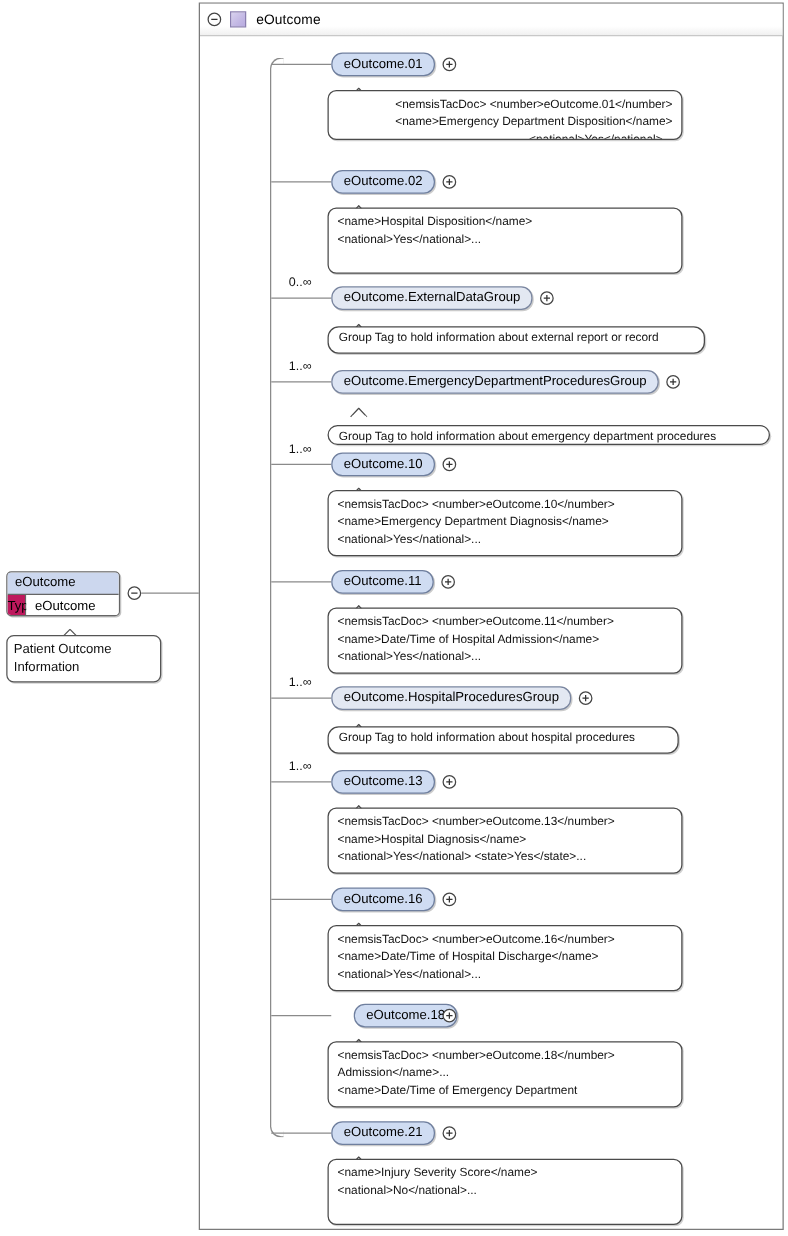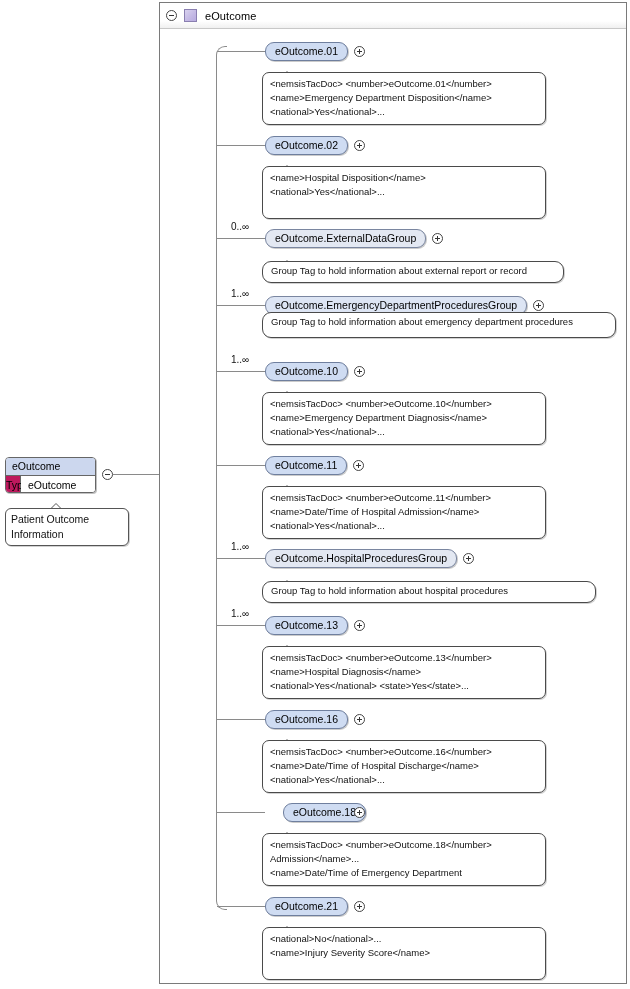--- a/index.html
+++ b/index.html
@@ -336,21 +336,21 @@
   <div id="rows">
       <div class="branch" style="left: 217px; top: 51px; width: 48px;"></div>
       <div class="node" style="left: 265px; top: 42px;">eOutcome.01</div>
       <div class="node-plus" style="left: 354px; top: 46px;">
         <div class="circ plus"></div>
       </div>
       <div class="tail" style="position: absolute; left: 280px; top: 65px;"><svg width="15" height="8" viewBox="0 0 15 8">
           <path d="M0.5 7.5 L7 0.6 L13.5 7.5" fill="#ffffff" stroke="#4a4a4a" stroke-width="1"></path>
           <path d="M1.5 7.5 L13 7.5" stroke="#ffffff" stroke-width="1.8"></path>
         </svg></div>
-      <div class="anno" style="left: 262px; top: 72px; width: 284px; height: 53px;">
+      <div class="anno" style="left: 262px; top: 72px; width: 284px; height: 40px; text-align: right;">
         <span class="ln">&lt;nemsisTacDoc&gt; &lt;number&gt;eOutcome.01&lt;/number&gt;</span>
         <span class="ln">&lt;name&gt;Emergency Department Disposition&lt;/name&gt;</span>
         <span class="ln">&lt;national&gt;Yes&lt;/national&gt;...</span>
       </div>
       <div class="branch" style="left: 217px; top: 145px; width: 48px;"></div>
       <div class="node" style="left: 265px; top: 136px;">eOutcome.02</div>
       <div class="node-plus" style="left: 354px; top: 140px;">
         <div class="circ plus"></div>
       </div>
       <div class="tail" style="position: absolute; left: 280px; top: 159px;"><svg width="15" height="8" viewBox="0 0 15 8">
@@ -377,21 +377,21 @@
       <div class="branch" style="left: 217px; top: 305px; width: 48px;"></div>
       <div class="occ" style="left: 231px; top: 288px;">1..∞</div>
       <div class="node group-blue" style="left: 265px; top: 296px;">eOutcome.EmergencyDepartmentProceduresGroup</div>
       <div class="node-plus" style="left: 533px; top: 300px;">
         <div class="circ plus"></div>
       </div>
       <div class="tail" style="position: absolute; left: 280px; top: 321px;"><svg width="15" height="8" viewBox="0 0 15 8">
           <path d="M0.5 7.5 L7 0.6 L13.5 7.5" fill="#ffffff" stroke="#4a4a4a" stroke-width="1"></path>
           <path d="M1.5 7.5 L13 7.5" stroke="#ffffff" stroke-width="1.8"></path>
         </svg></div>
-      <div class="anno one-line" style="left: 262px; top: 312px; width: 354px; height: 26px;">
+      <div class="anno one-line" style="left: 262px; top: 340px; width: 354px; height: 16px;">
         <span class="ln">Group Tag to hold information about emergency department procedures</span>
       </div>
       <div class="branch" style="left: 217px; top: 371px; width: 48px;"></div>
       <div class="occ" style="left: 231px; top: 354px;">1..∞</div>
       <div class="node" style="left: 265px; top: 362px;">eOutcome.10</div>
       <div class="node-plus" style="left: 354px; top: 366px;">
         <div class="circ plus"></div>
       </div>
       <div class="tail" style="position: absolute; left: 280px; top: 385px;"><svg width="15" height="8" viewBox="0 0 15 8">
           <path d="M0.5 7.5 L7 0.6 L13.5 7.5" fill="#ffffff" stroke="#4a4a4a" stroke-width="1"></path>
@@ -419,21 +419,21 @@
       <div class="branch" style="left: 217px; top: 558px; width: 48px;"></div>
       <div class="occ" style="left: 231px; top: 541px;">1..∞</div>
       <div class="node group" style="left: 265px; top: 549px;">eOutcome.HospitalProceduresGroup</div>
       <div class="node-plus" style="left: 463px; top: 553px;">
         <div class="circ plus"></div>
       </div>
       <div class="tail" style="position: absolute; left: 280px; top: 574px;"><svg width="15" height="8" viewBox="0 0 15 8">
           <path d="M0.5 7.5 L7 0.6 L13.5 7.5" fill="#ffffff" stroke="#4a4a4a" stroke-width="1"></path>
           <path d="M1.5 7.5 L13 7.5" stroke="#ffffff" stroke-width="1.8"></path>
         </svg></div>
-      <div class="anno one-line" style="left: 262px; top: 581px; width: 334px; height: 22px;">
+      <div class="anno one-line" style="left: 262px; top: 581px; width: 281px; height: 22px;">
         <span class="ln">Group Tag to hold information about hospital procedures</span>
       </div>
       <div class="branch" style="left: 217px; top: 625px; width: 48px;"></div>
       <div class="occ" style="left: 231px; top: 608px;">1..∞</div>
       <div class="node" style="left: 265px; top: 616px;">eOutcome.13</div>
       <div class="node-plus" style="left: 354px; top: 620px;">
         <div class="circ plus"></div>
       </div>
       <div class="tail" style="position: absolute; left: 280px; top: 639px;"><svg width="15" height="8" viewBox="0 0 15 8">
           <path d="M0.5 7.5 L7 0.6 L13.5 7.5" fill="#ffffff" stroke="#4a4a4a" stroke-width="1"></path>
@@ -475,18 +475,18 @@
       <div class="branch" style="left: 217px; top: 906px; width: 48px;"></div>
       <div class="node" style="left: 265px; top: 897px;">eOutcome.21</div>
       <div class="node-plus" style="left: 354px; top: 901px;">
         <div class="circ plus"></div>
       </div>
       <div class="tail" style="position: absolute; left: 280px; top: 920px;"><svg width="15" height="8" viewBox="0 0 15 8">
           <path d="M0.5 7.5 L7 0.6 L13.5 7.5" fill="#ffffff" stroke="#4a4a4a" stroke-width="1"></path>
           <path d="M1.5 7.5 L13 7.5" stroke="#ffffff" stroke-width="1.8"></path>
         </svg></div>
       <div class="anno" style="left: 262px; top: 927px; width: 284px; height: 53px;">
+        <span class="ln">&lt;name&gt;Injury Severity Score&lt;/name&gt;</span>
         <span class="ln">&lt;national&gt;No&lt;/national&gt;...</span>
-        <span class="ln">&lt;name&gt;Injury Severity Score&lt;/name&gt;</span>
       </div>
     </div>
 
 </div>
 
 </body></html>

